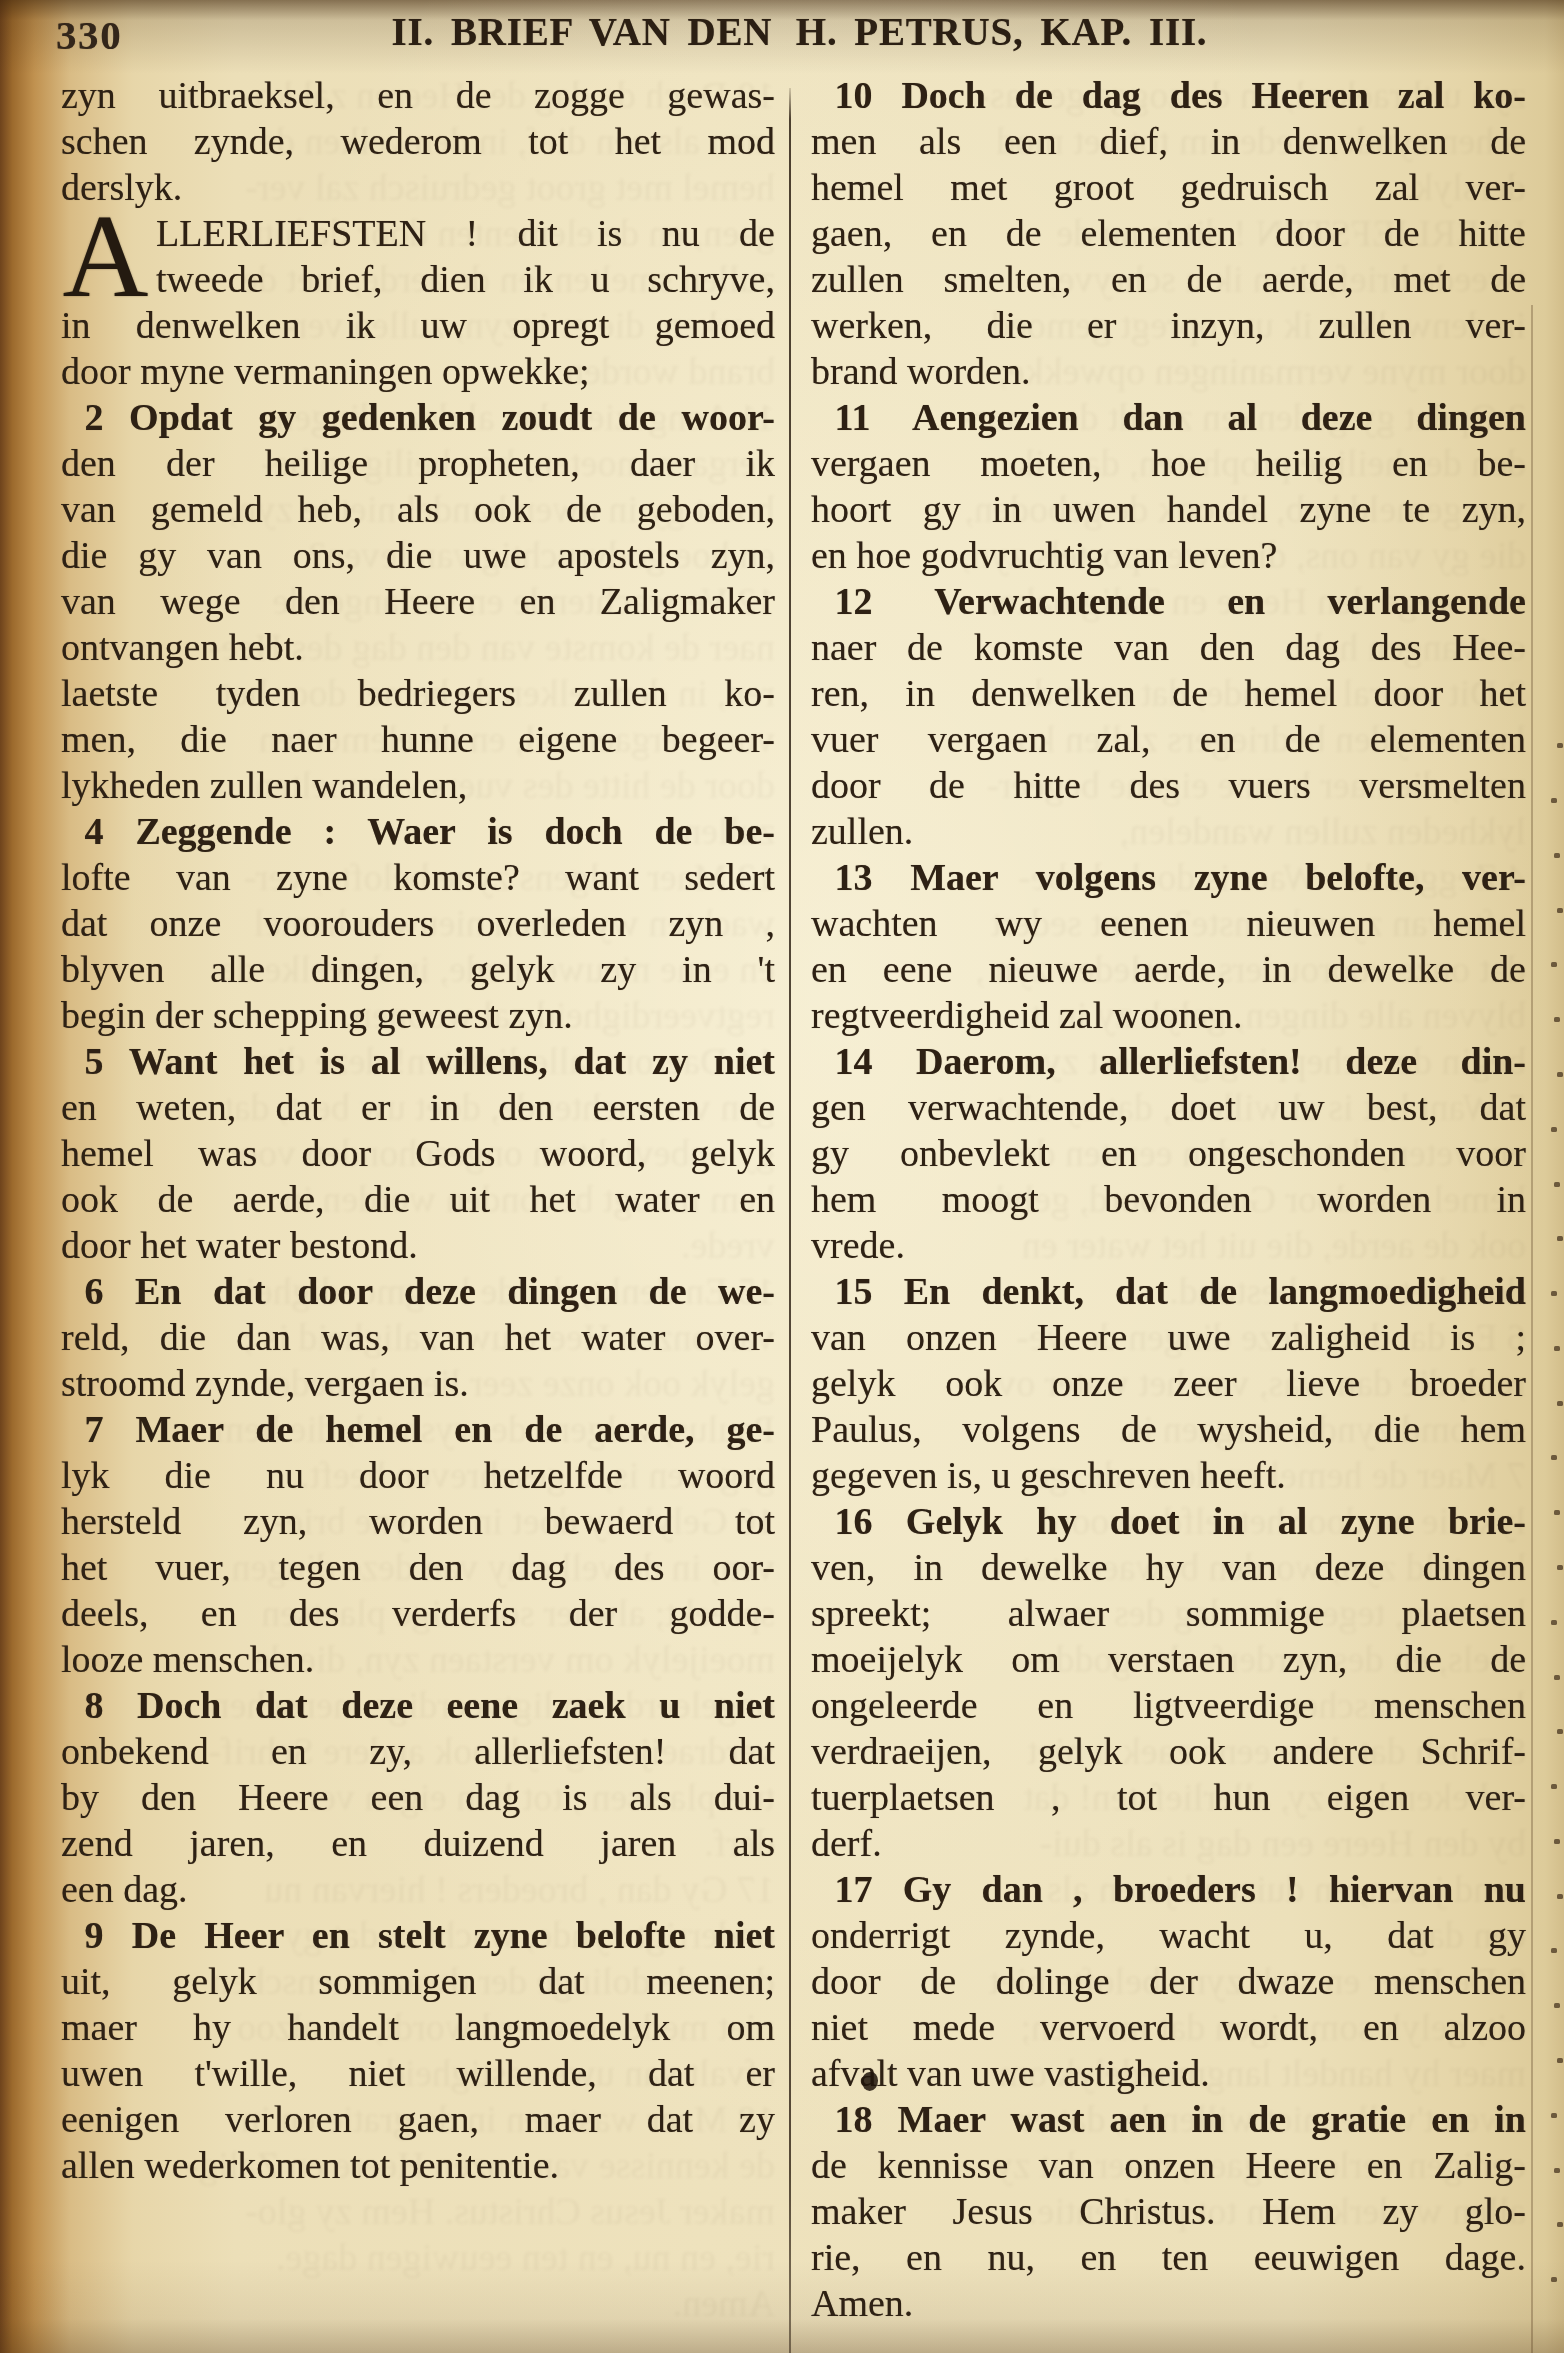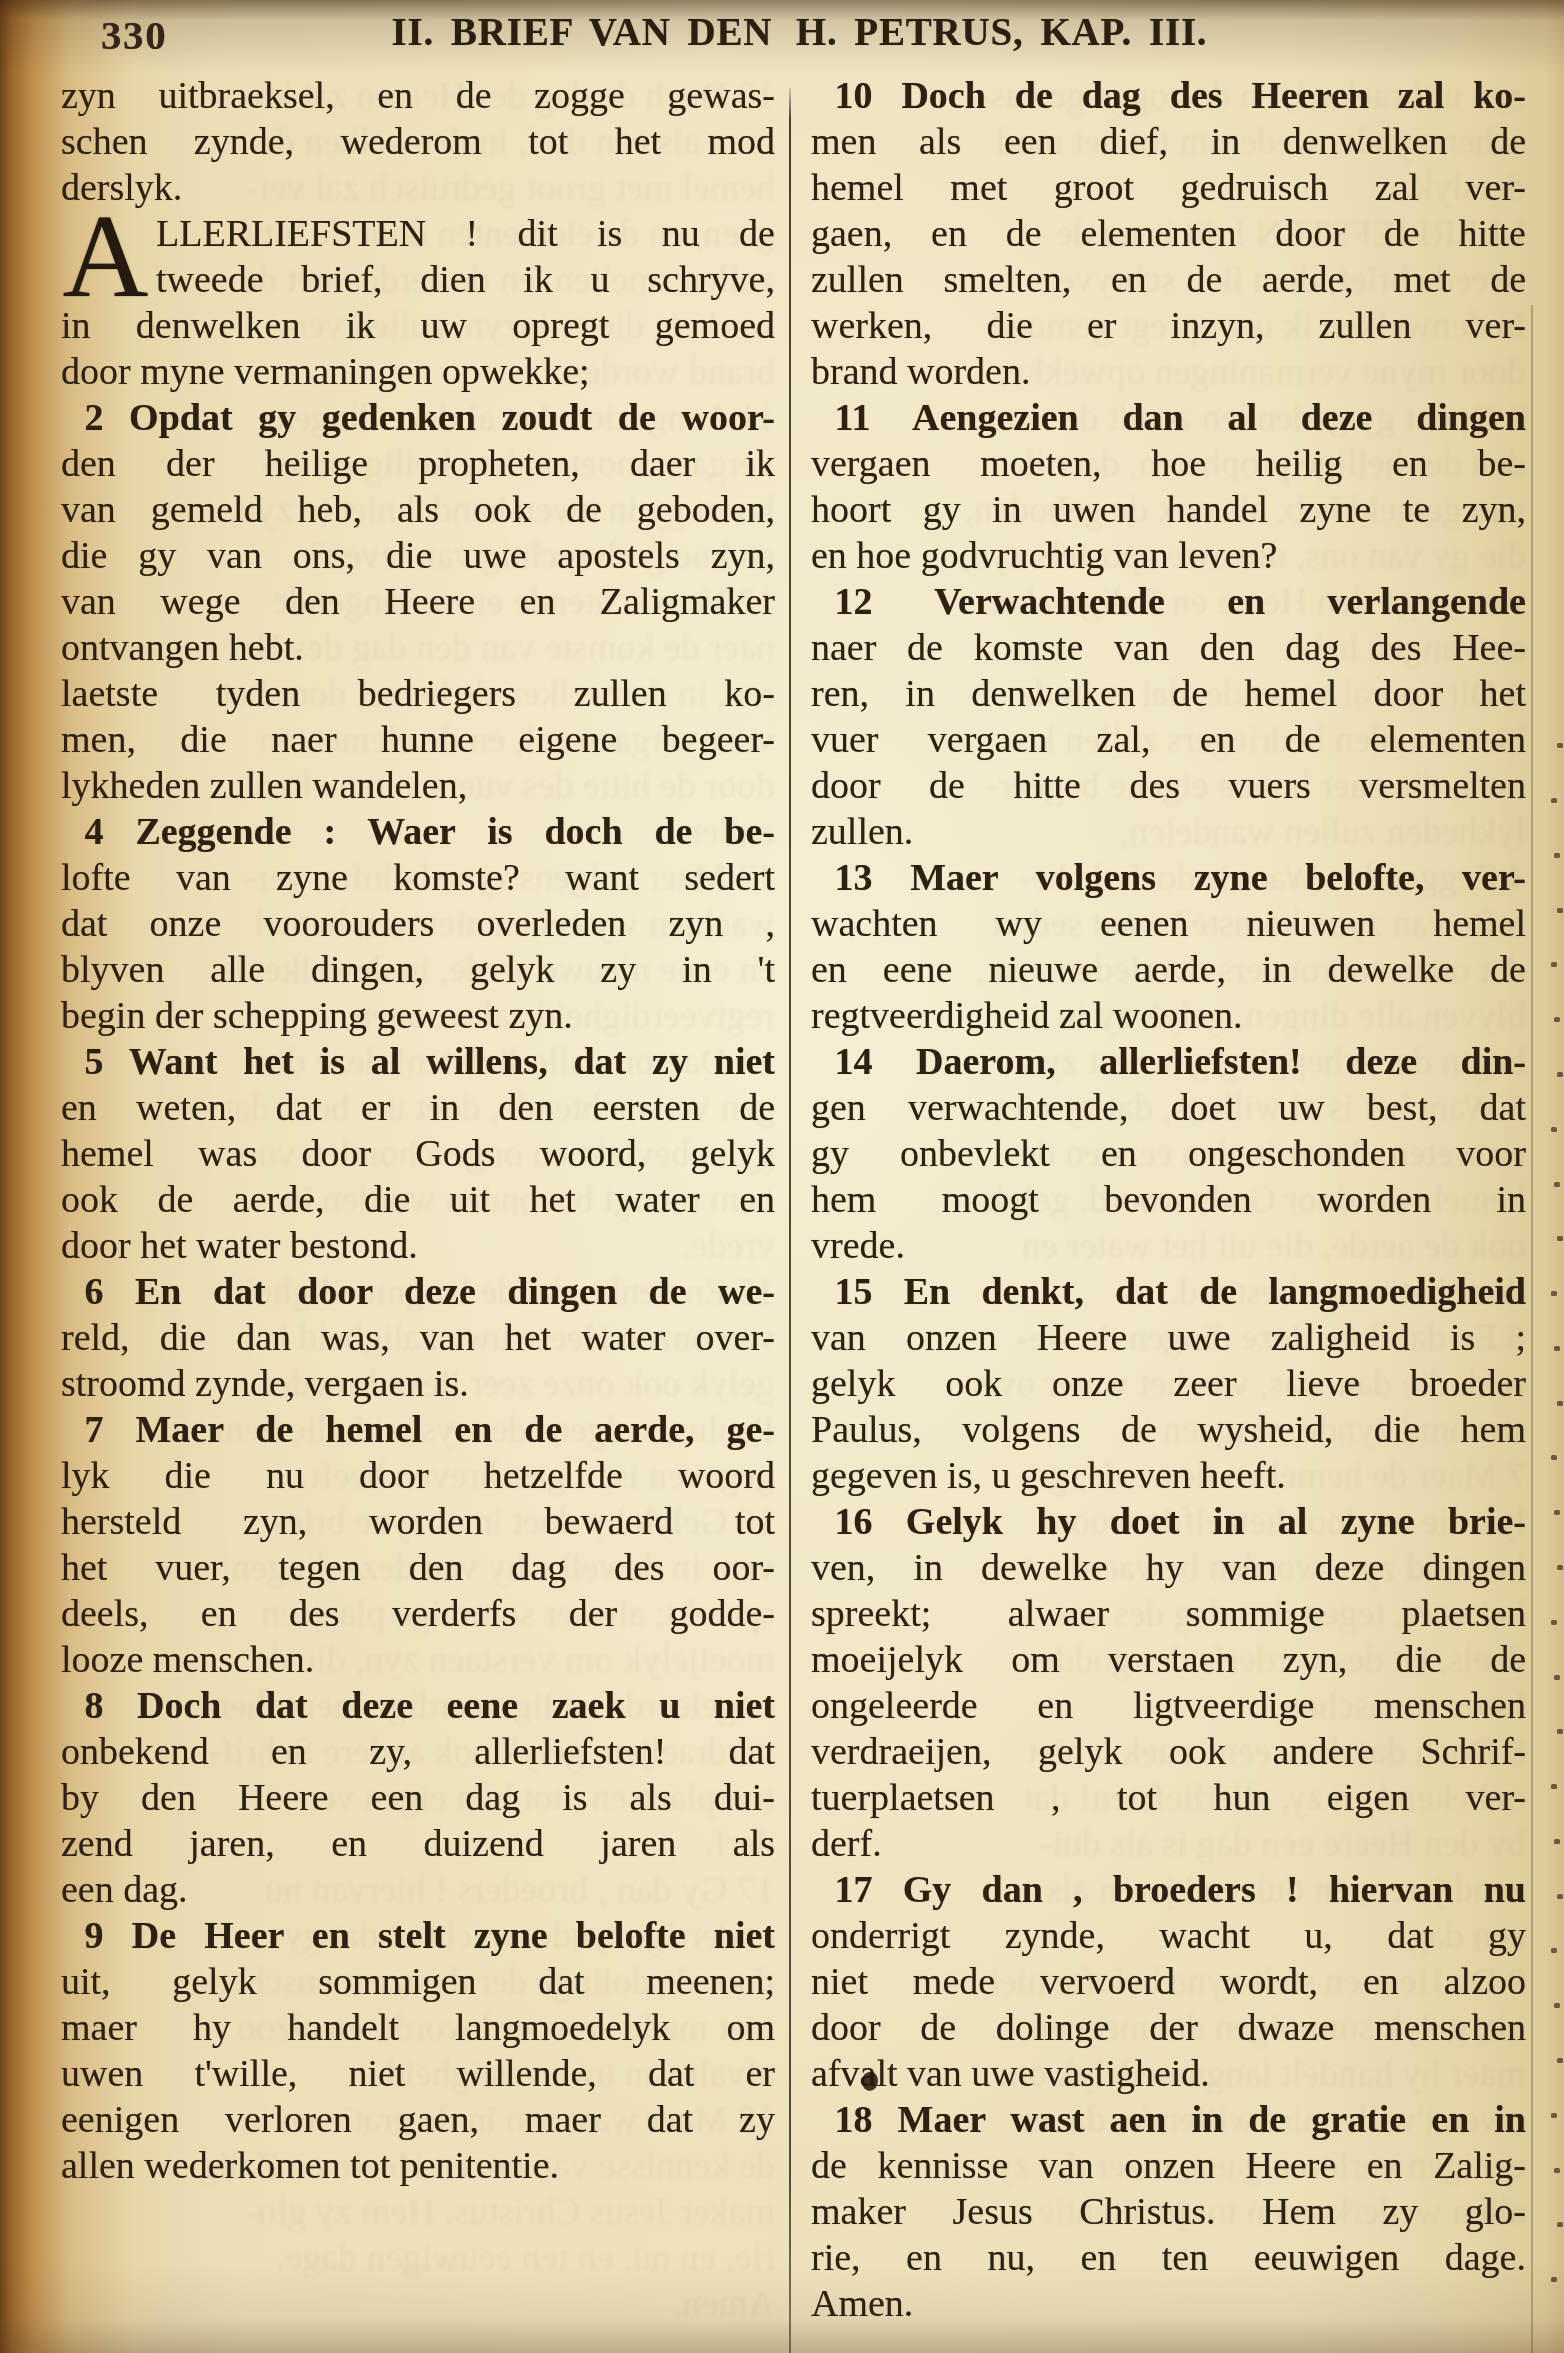--- a/index.html
+++ b/index.html
@@ -10,21 +10,21 @@
     background:
       radial-gradient(ellipse at 53% 42%, rgba(255,252,235,.50), rgba(255,252,235,0) 62%),
       linear-gradient(180deg, rgba(64,38,12,.60) 0px, rgba(64,38,12,.18) 20.3px, rgba(64,38,12,0) 74px),
       linear-gradient(0deg, rgba(74,46,16,.30) 0px, rgba(74,46,16,.08) 35px, rgba(74,46,16,0) 94px),
       linear-gradient(90deg, #6e431c 0px, #9c6a2d 12.5px, #c0914f 34px, #d9bc85 70px, #e7d6a9 133px,
                       #ecdfb8 235px, #eee2bd 704px, #ece0ba 1291px, #e5d5a8 1463px, #ddcb9a 1545px, #d2bd8a 1565px);
   }
   .page *{box-sizing:border-box;}
   
   .header{position:absolute;top:9.4px;left:0;width:100%;height:55px;z-index:3;}
-  .page-number{position:absolute;left:56px;top:1.6px;font-size:41px;font-weight:bold;letter-spacing:1.6px;color:#33261a;text-shadow:0 0 0.8px rgba(40,28,16,.5);margin-left:45px;}
+  .page-number{position:absolute;left:56px;top:1.6px;font-size:41px;font-weight:bold;letter-spacing:1.6px;color:#33261a;text-shadow:0 0 0.8px rgba(40,28,16,.5);}
   .title{position:absolute;left:0;top:0;width:100%;text-align:center;transform:translateX(17px);
          font-size:39px;font-weight:bold;letter-spacing:0.8px;word-spacing:6.3px;color:#2b1f13;
          text-shadow:0 0 0.8px rgba(40,28,16,.55);white-space:nowrap;}
   .title .gap{display:inline-block;width:23.5px;}
   
   .column{position:absolute;top:72px;z-index:2;}
   .col-left{left:61px;width:714px;}
   .col-right{left:811px;width:715px;}
   .para{position:relative;z-index:1;}
   .line{
@@ -289,22 +289,22 @@
         <div class="line">spreekt; alwaer sommige plaetsen</div>
         <div class="line">moeijelyk om verstaen zyn, die de</div>
         <div class="line">ongeleerde en ligtveerdige menschen</div>
         <div class="line">verdraeijen, gelyk ook andere Schrif-</div>
         <div class="line">tuerplaetsen , tot hun eigen ver-</div>
         <div class="line last">derf.</div>
       </div>
       <div class="para">
         <div class="line vstart">17 Gy dan , broeders ! hiervan nu</div>
         <div class="line">onderrigt zynde, wacht u, dat gy</div>
+        <div class="line">door de dolinge der dwaze menschen</div>
         <div class="line">niet mede vervoerd wordt, en alzoo</div>
-        <div class="line">door de dolinge der dwaze menschen</div>
         <div class="line last">afvalt van uwe vastigheid.</div>
       </div>
       <div class="para">
         <div class="line vstart">18 Maer wast aen in de gratie en in</div>
         <div class="line">de kennisse van onzen Heere en Zalig-</div>
         <div class="line">maker Jesus Christus. Hem zy glo-</div>
         <div class="line">rie, en nu, en ten eeuwigen dage.</div>
         <div class="line last">Amen.</div>
       </div>
     </div>

